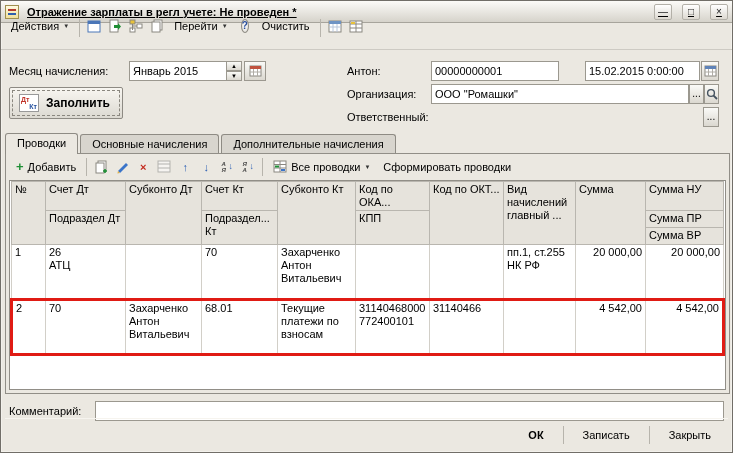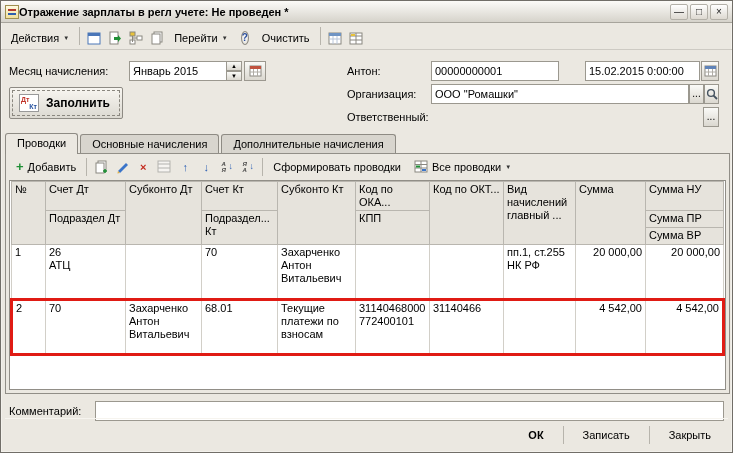--- a/index.html
+++ b/index.html
@@ -2,33 +2,33 @@
 <html style="--hl: #e01b14;"><head>
 <meta charset="utf-8">
 <style>
   * { box-sizing: border-box; margin:0; padding:0; }
   html,body { background:#9a9a9a; }
   body { font-family:"Liberation Sans", sans-serif; font-size:11px; color:#000; }
   .window { position:relative; width:733px; height:453px; background:#ebe8e1;
             border:1px solid #716e68; box-shadow: inset 0 0 0 1px #f3f1ec; overflow:hidden; }
 
   
-  .titlebar { height:22px; display:flex; align-items:center; gap:0; padding:0 4px;
-              background:linear-gradient(#fcfbf8,#d6d3cb); border-bottom:1px solid #a7a49c; }
+  .titlebar { height:22px; display:flex; align-items:center; gap:8px; padding:0 4px;
+              background:linear-gradient(#fcfbf8,#d6d3cb); border-bottom:1px solid #a7a49c;text-decoration:underline; }
   .title-icon { width:14px; height:14px; background:linear-gradient(#fffbe2,#f0df9a);
                 border:1px solid #a08f4f; position:relative; flex:0 0 auto; }
   .title-icon::after { content:""; position:absolute; left:2px; top:3px; width:8px; height:2px;
                        background:#b43a2e; box-shadow:0 4px 0 #2f5fae; }
   .title-text { flex:1; font-weight:bold; white-space:nowrap; overflow:hidden; }
   .win-btn { width:18px; height:16px; margin-left:2px; text-align:center; line-height:14px;
              font-size:10px; color:#222; background:linear-gradient(#ffffff,#ddd9d1);
              border:1px solid #b3b0a8; border-radius:2px; cursor:default; }
 
   
-  .toolbar { height:27px; display:flex; align-items:flex-start; gap:1px; padding:4px 4px;
+  .toolbar { height:27px; display:flex; align-items:flex-end; gap:1px; padding:12px 4px;
              border-bottom:1px solid #cdcac3; }
   .tbtn { display:inline-flex; align-items:center; gap:4px; height:22px; padding:0 5px;
           background:transparent; border:1px solid transparent; border-radius:2px;
           font:11px "Liberation Sans", sans-serif; cursor:default; }
   .caret { font-size:6px; color:#333; }
   .sep  { width:1px; height:18px; background:#b7b4ac; margin:0 3px; flex:0 0 auto; }
   .icon { display:inline-block; line-height:0; }
   .help-badge { display:inline-block; width:14px; height:14px; border-radius:50%;
                 border:1px solid #8d8a82; background:radial-gradient(#ffffff,#dcd9d1);
                 color:#2b4f9e; font-weight:bold; font-size:10px; line-height:12px; text-align:center; }
@@ -296,33 +296,33 @@
       </button>
       <button class="tbtn gi">
         <span class="sort-ic">
           <i>Я</i>
             <i>А</i>
           <b class="sarr">↓</b>
         </span>
       </button>
       <span class="sep"></span>
       <button class="tbtn">
-        <span>Сформировать проводки</span>
-      </button>
-      <button class="tbtn">
         <span class="icon">
           <svg width="14" height="13">
               <rect x="1" y="1" width="12" height="11" fill="#fff" stroke="#8a8780"></rect>
               <path d="M1 4.5 h12 M1 8 h12 M7 1 v11" stroke="#8a8780" fill="none"></path>
               <rect x="2" y="5.5" width="4" height="2" fill="#1f8f35"></rect>
               <rect x="8" y="9" width="4" height="2" fill="#3a74c9"></rect>
             </svg>
         </span>
         <span>Все проводки</span>
         <span class="caret">▼</span>
+      </button>
+      <button class="tbtn">
+        <span>Сформировать проводки</span>
       </button>
     </div>
 
     <div class="table-area">
       <table class="grid">
         <colgroup>
           <col style="width:34px">
             <col style="width:80px">
             <col style="width:76px">
             <col style="width:76px">

